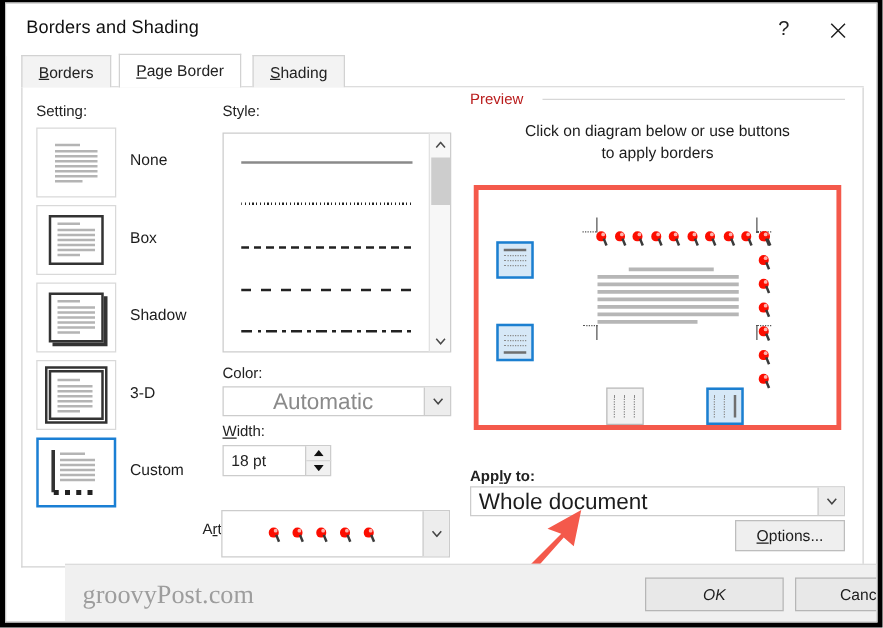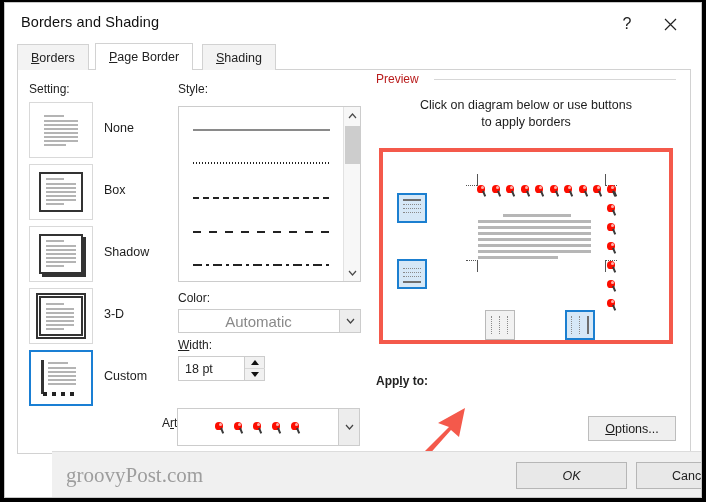--- a/index.html
+++ b/index.html
@@ -103,21 +103,21 @@
     background:#cdcdcd; cursor:default;
   }
   
   .combo {
     position:absolute; border:1px solid #ccc; background:#fff;
     height:24px; cursor:default;
   }
   .combo .cval {
     position:absolute; left:0; top:0; right:22px; height:100%;
     display:flex; align-items:center;
-    font-size:15px; color:#444; padding:0 6px;
+    font-size:18px; color:#444; padding:0 6px;
   }
   .combo .cval.center { justify-content:center; color:#8a8a8a; }
   .combo .carrow {
     position:absolute; right:0; top:0; width:21px; height:100%;
     background:#ededed; border-left:1px solid #ccc;
     display:flex; align-items:center; justify-content:center;
     font-size:9px; color:#444;
   }
   .spin {
     position:absolute; border:1px solid #ccc; background:#fff;
@@ -585,20 +585,28 @@
         <div class="pv-ico">
           <div style="position:absolute;left:0;top:0;width:1px;height:18px;border-left:1px dotted #8a8a8a;"></div>
           <div style="position:absolute;left:8px;top:0;width:1px;height:18px;border-left:1px dotted #8a8a8a;"></div>
           <div style="position:absolute;right:0;top:0;width:2px;height:18px;background:#6f6f6f;"></div>
         </div>
       </div>
     </div>
   </div>
 
   <div class="sec-label" style="left:371px; top:371px;font-weight:bold;">App<u>l</u>y to:</div>
+  <div class="combo" style="left:371px; top:386px; width:300px;">
+    <div class="cval" style="color:#1c1c1c;">Whole document</div>
+    <div class="carrow">
+      <svg width="9" height="6" viewBox="0 0 9 6">
+        <path d="M1,1 L4.5,5 L8,1" stroke="#444" stroke-width="1.2" fill="none"></path>
+      </svg>
+    </div>
+  </div>
 
   <div class="opt-btn">
       <span><u>O</u>ptions...</span>
     </div>
 
   <svg class="ann-arrow" viewBox="0 0 76 74">
     <path d="M6,70 L52,24 L41,20 L68,5 L62,34 L54,27 L13,73 Z" fill="#f4594b"></path>
   </svg>
 
   <div class="footer">

